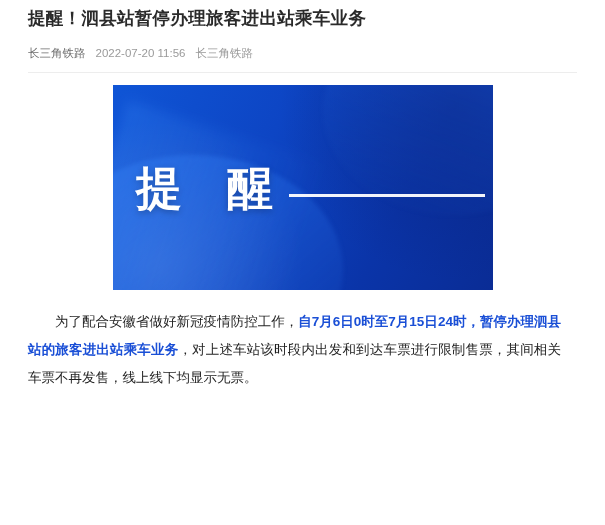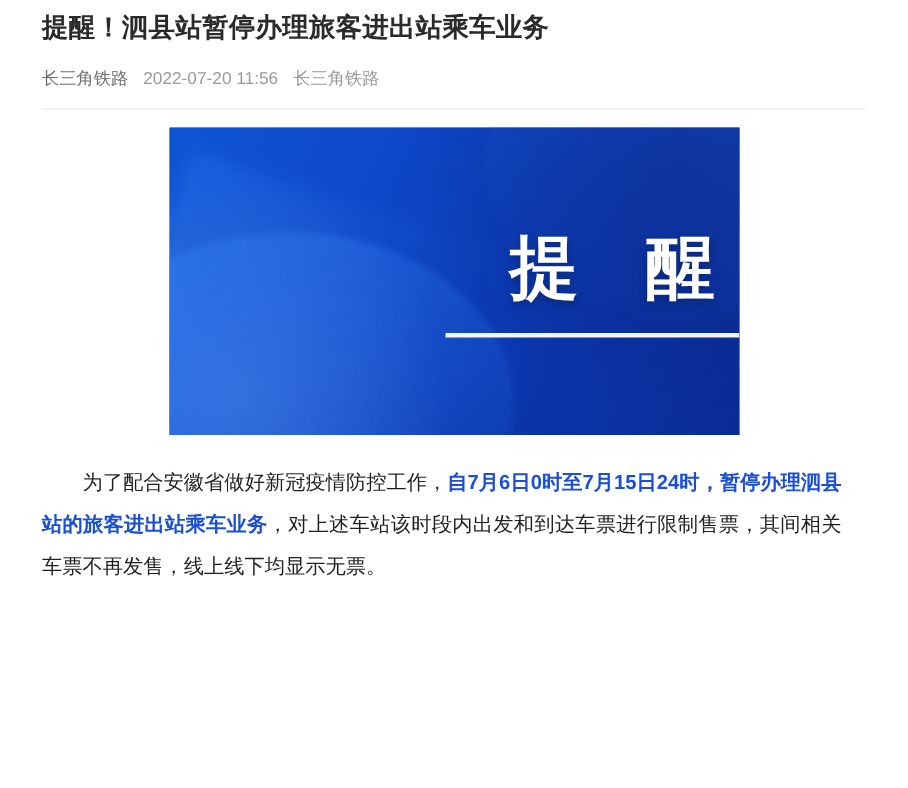--- a/index.html
+++ b/index.html
@@ -100,22 +100,22 @@
     width: 210px;
     height: 320px;
     transform: rotate(18deg);
     background: linear-gradient(90deg, rgba(70,150,255,0.22), rgba(70,150,255,0));
     filter: blur(6px);
   }
   .hero-center {
     position: absolute;
     inset: 0;
     display: flex;
-    flex-direction: column;
-    align-items: flex-end;
+    flex-direction: row;
+    align-items: center;
     justify-content: center;
   }
   .hero-title {
     font-size: 46px;
     font-weight: bold;
     color: #ffffff;
     letter-spacing: 16px;
     text-indent: 16px;
     text-shadow: 0 2px 6px rgba(0,0,0,0.25);
     line-height: 56px;

